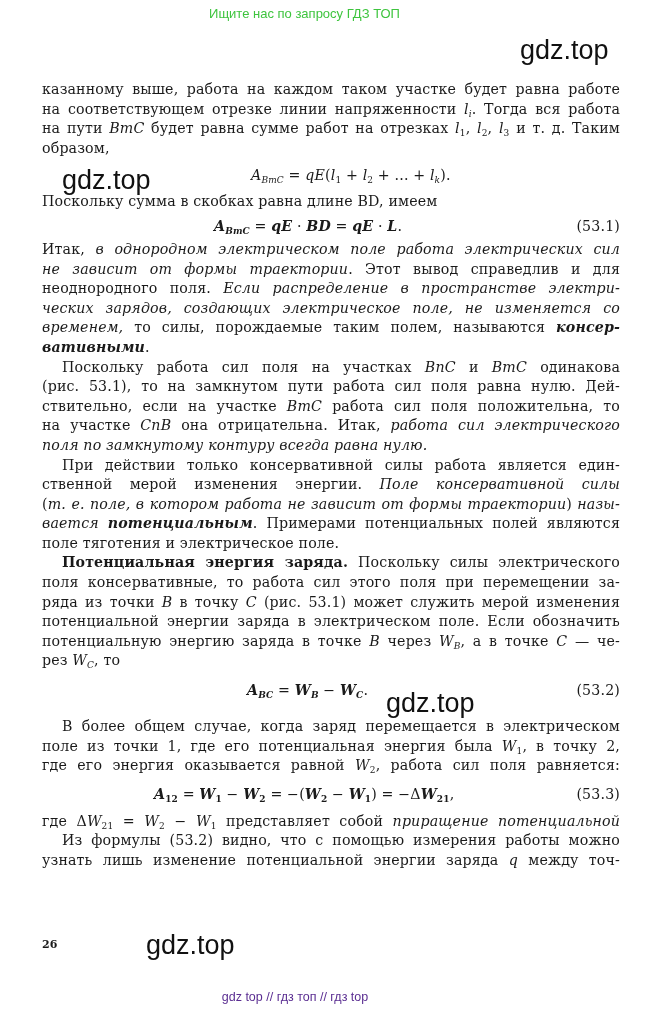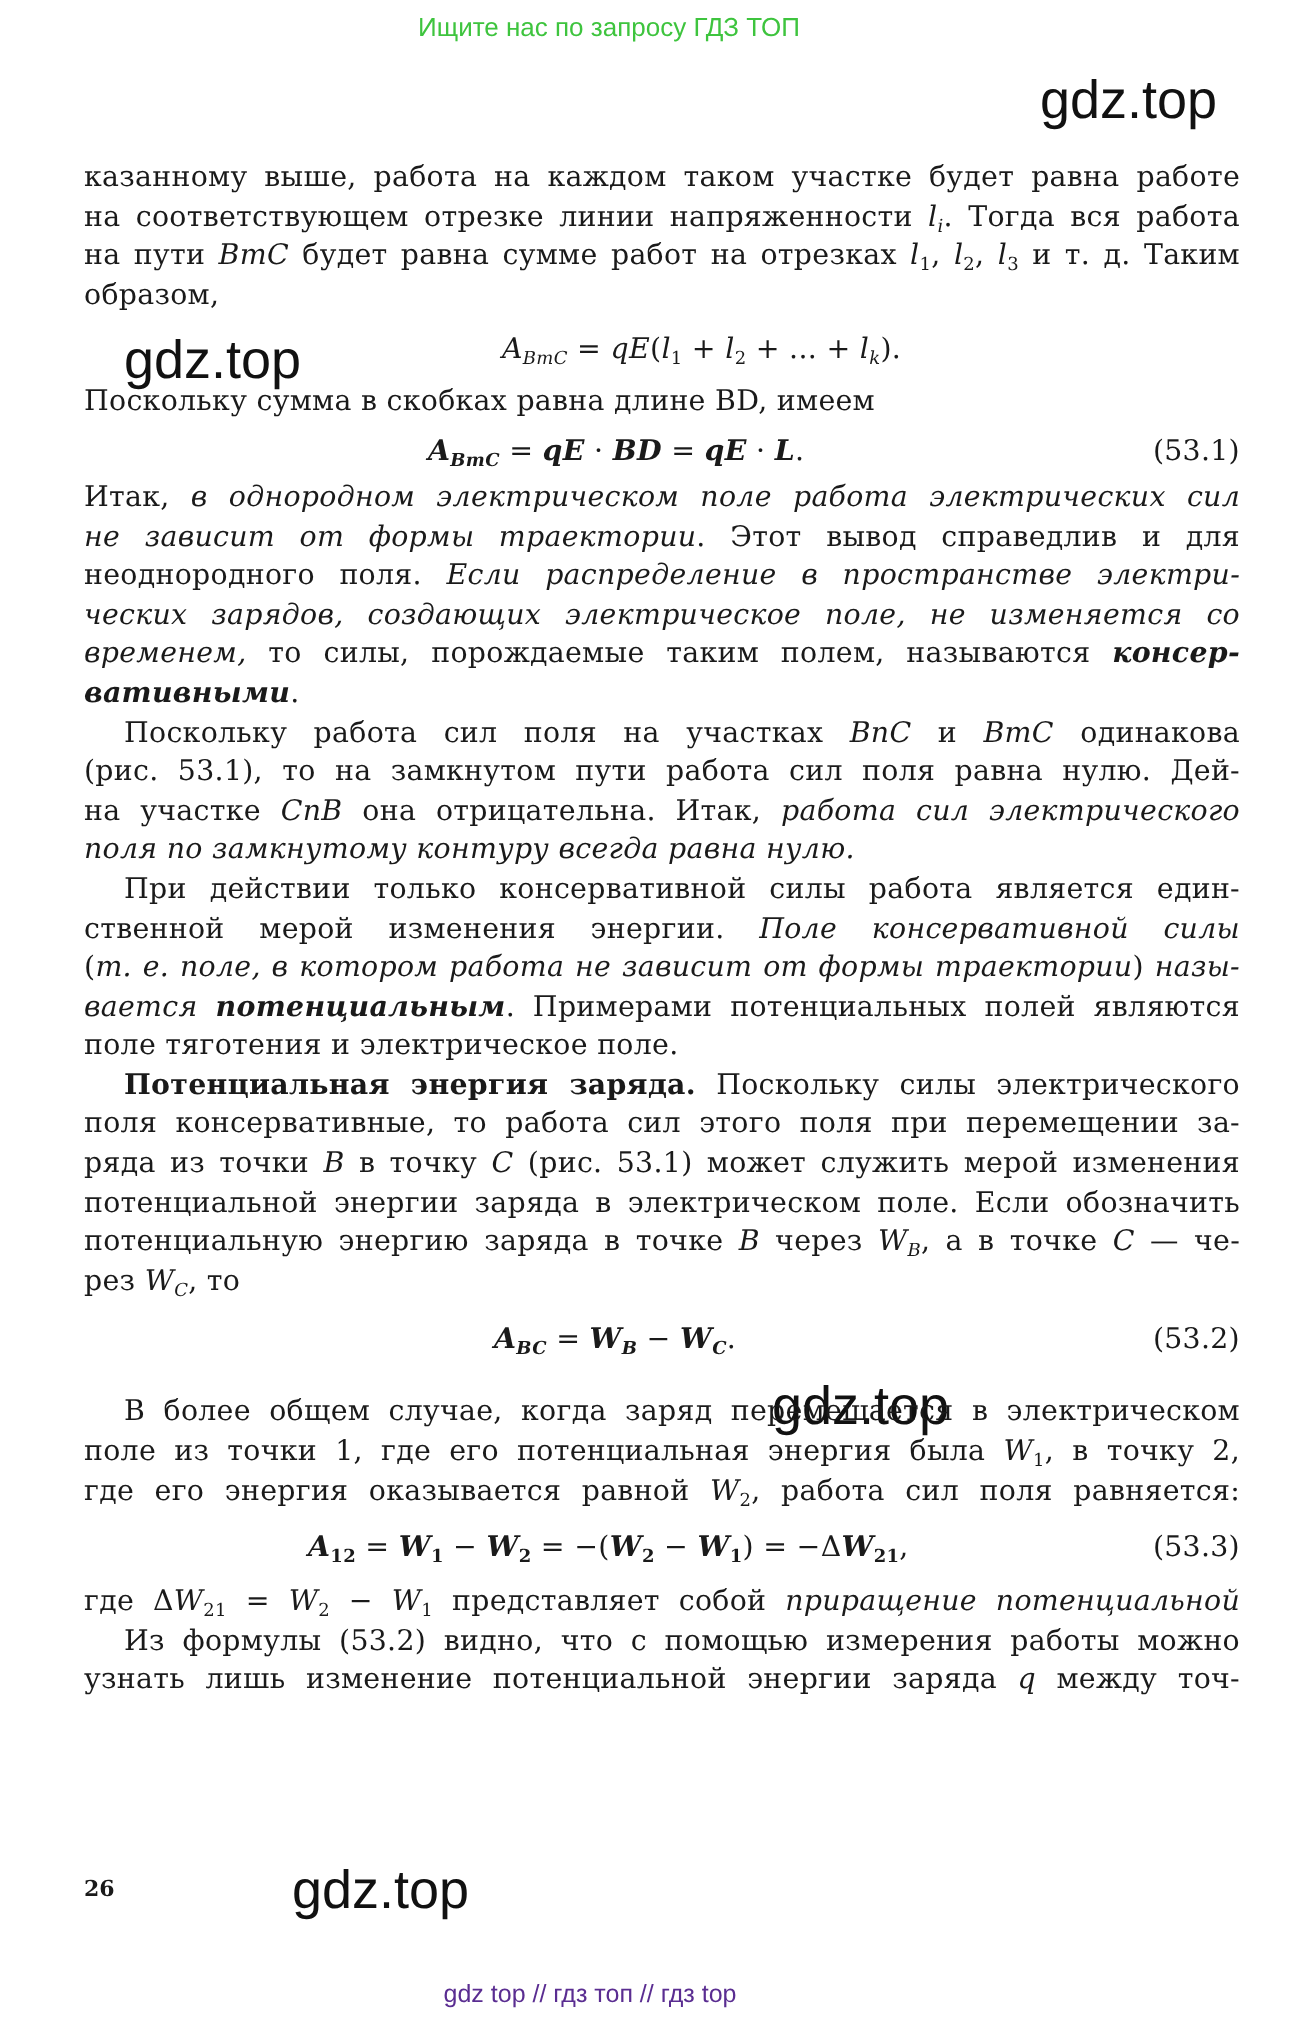--- a/index.html
+++ b/index.html
@@ -53,20 +53,21 @@
 
   <div class="line">Итак, <i>в однородном электрическом поле работа электрических сил</i></div>
   <div class="line"><i>не зависит от формы траектории</i>. Этот вывод справедлив и для</div>
   <div class="line">неоднородного поля. <i>Если распределение в пространстве электри-</i></div>
   <div class="line"><i>ческих зарядов, создающих электрическое поле, не изменяется со</i></div>
   <div class="line"><i>временем,</i> то силы, порождаемые таким полем, называются <b><i>консер-</i></b></div>
   <div class="line last"><b><i>вативными</i></b>.</div>
 
   <div class="line ind">Поскольку работа сил поля на участках <i>BnC</i> и <i>BmC</i> одинакова</div>
   <div class="line">(рис. 53.1), то на замкнутом пути работа сил поля равна нулю. Дей-</div>
+  <div class="line">ствительно, если на участке <i>BmC</i> работа сил поля положительна, то</div>
   <div class="line">на участке <i>CnB</i> она отрицательна. Итак, <i>работа сил электрического</i></div>
   <div class="line last"><i>поля по замкнутому контуру всегда равна нулю.</i></div>
 
   <div class="line ind">При действии только консервативной силы работа является един-</div>
   <div class="line">ственной мерой изменения энергии. <i>Поле консервативной силы</i></div>
   <div class="line">(<i>т. е. поле, в котором работа не зависит от формы траектории</i>) <i>назы-</i></div>
   <div class="line"><i>вается</i> <b><i>потенциальным</i></b>. Примерами потенциальных полей являются</div>
   <div class="line last">поле тяготения и электрическое поле.</div>
 
   <div class="line ind"><b>Потенциальная энергия заряда.</b> Поскольку силы электрического</div>

